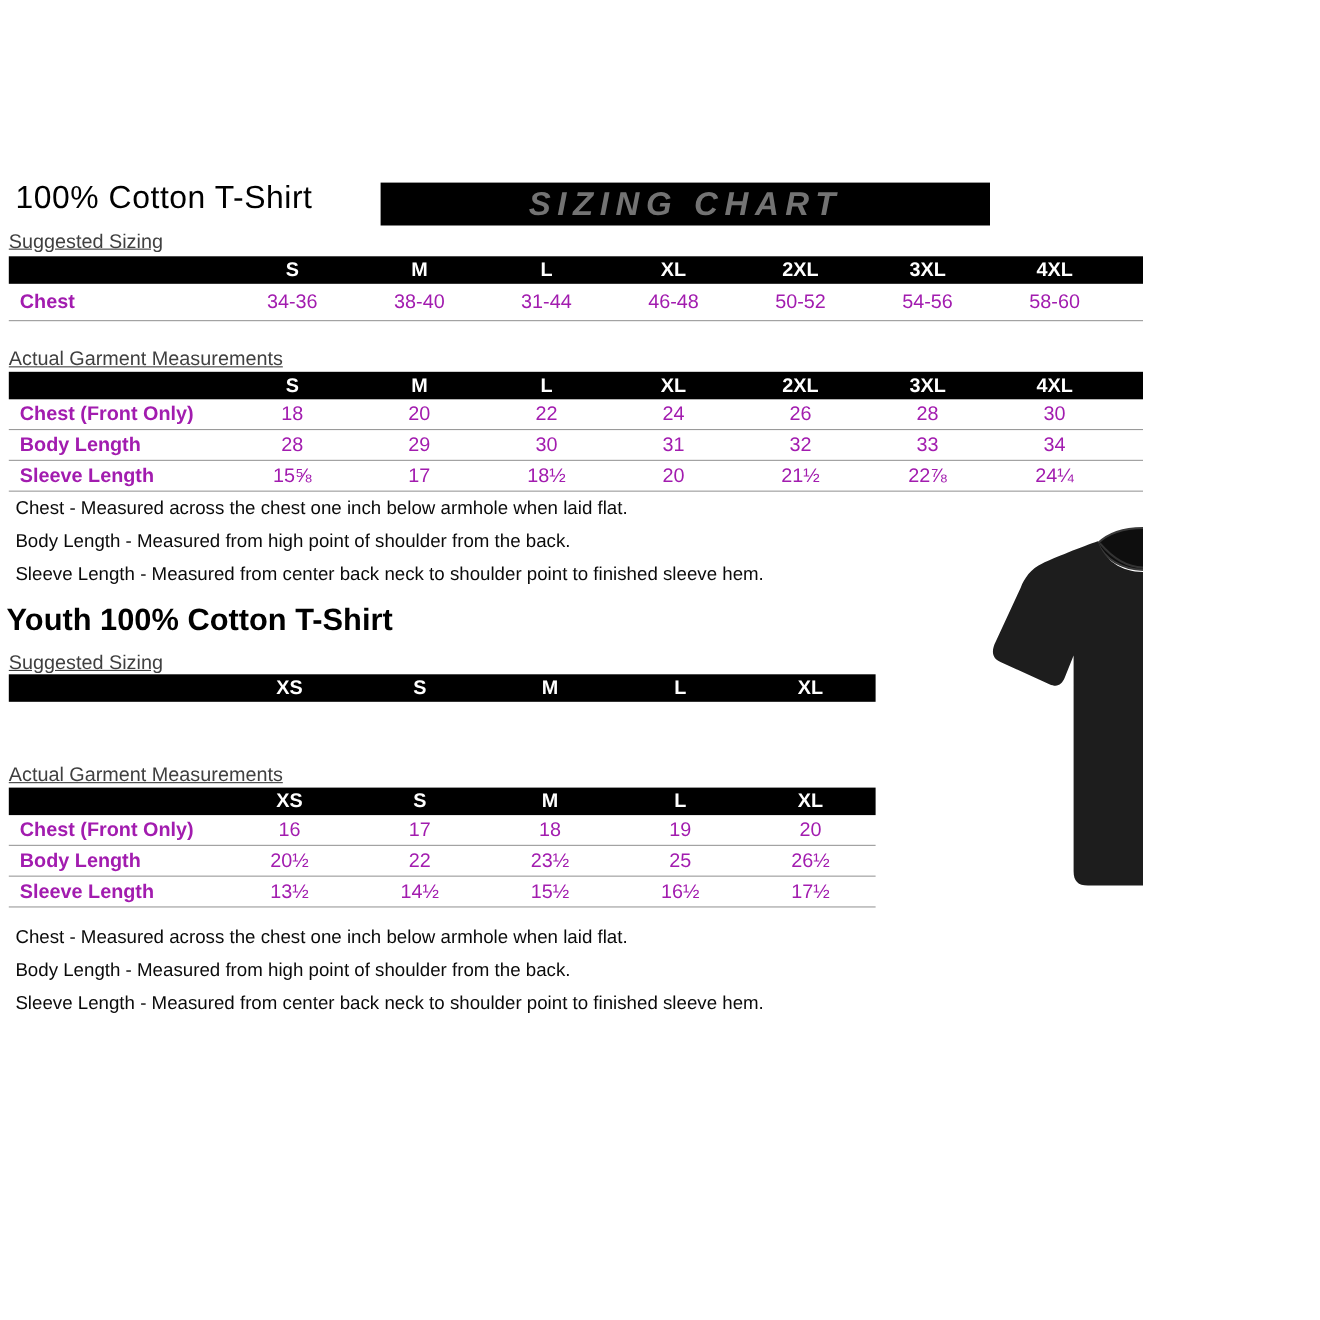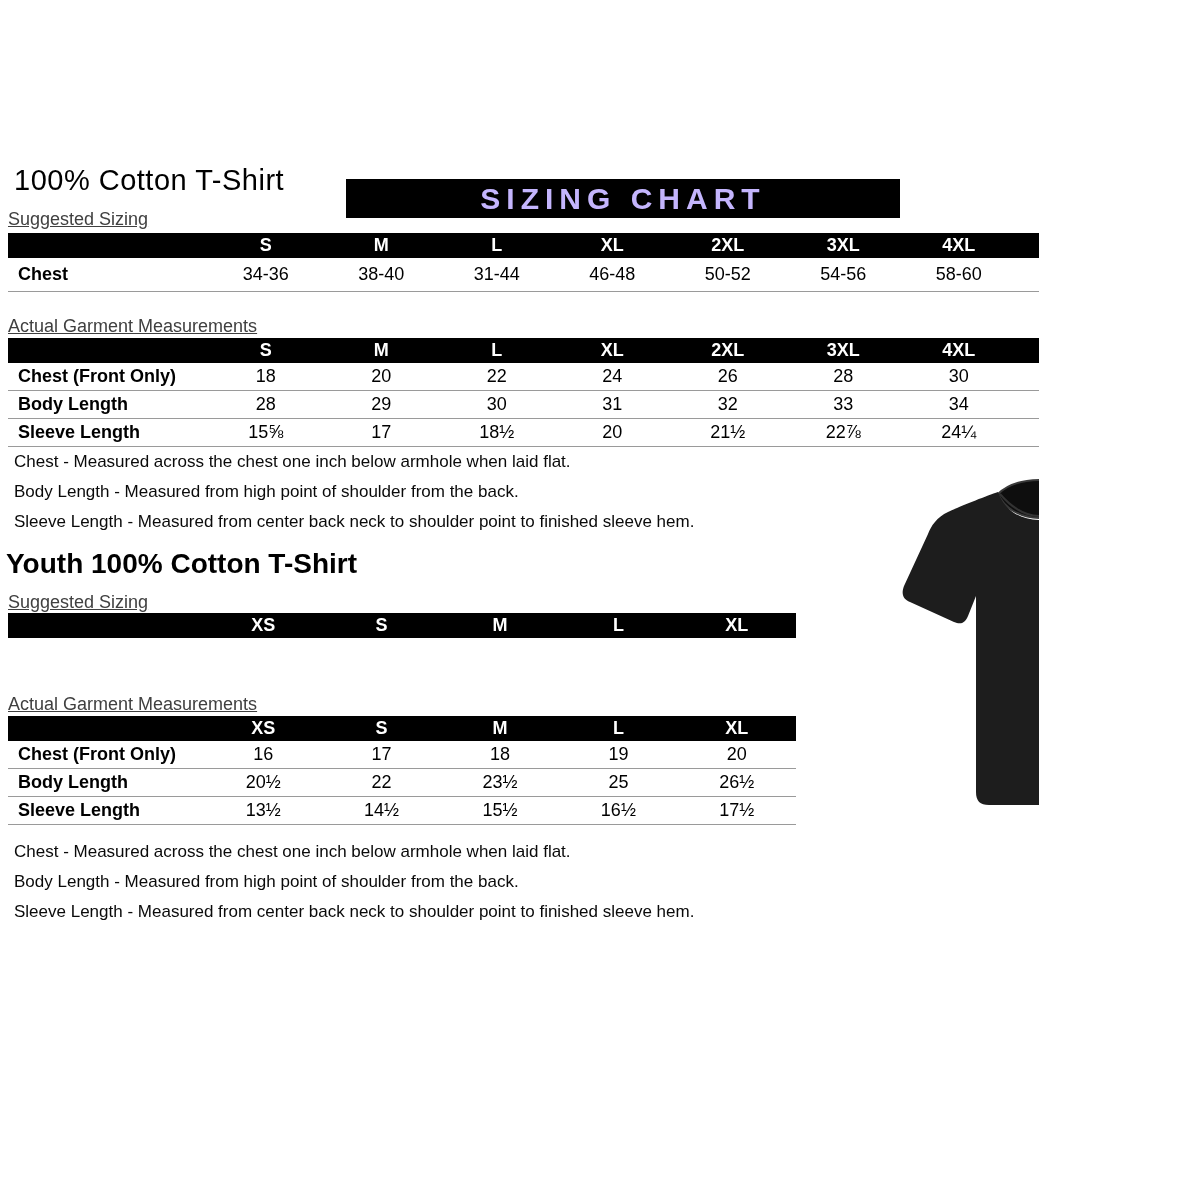--- a/index.html
+++ b/index.html
@@ -6,24 +6,24 @@
   html,body { background:#ffffff; }
   body {
     width:1200px; height:1200px;
     font-family:"Liberation Sans", sans-serif;
     color:#000;
   }
   .page { position:relative; width:1039px; height:1200px; overflow:hidden; background:#fff; }
 
   .title { position:absolute; left:14px; top:164px; font-size:29px; font-weight:400; letter-spacing:0.5px; }
   .banner {
-    position:absolute; left:346px; top:179px; width:554px; height:39px;
-    background:#000; color:#c4b5fd;
+    position:absolute; left:346px; top:166px; width:554px; height:39px;
+    background:#000; color:#737373;
     display:flex; align-items:center; justify-content:center;
-    font-size:30px; font-weight:700; letter-spacing:6px;
+    font-size:30px; font-weight:700; letter-spacing:6px;font-style:italic;
   }
 
   .section-label { position:absolute; font-size:18px; color:#404040;text-decoration:underline; }
   #adult-suggested-label { left:8px;  top:209px; }
   #adult-actual-label    { left:8px;  top:316px; }
   #youth-suggested-label { left:8px;  top:592px; }
   #youth-actual-label    { left:8px;  top:694px; }
 
   .table { position:absolute; }
   #adult-suggested-table { left:8px; top:233px; width:1124px; }
@@ -31,21 +31,21 @@
   #youth-suggested-table { left:8px; top:613px; width:788px; }
   #youth-actual-table    { left:8px; top:716px; width:788px; }
 
   .t-head {
     display:grid; background:#000; color:#fff; height:25px;
     align-items:center; font-weight:700; font-size:18px; text-align:center;
   }
   .t-row {
     display:grid; align-items:center;
     border-bottom:1px solid #9a9a9a;
-    font-size:18px; text-align:center; color:#000000;
+    font-size:18px; text-align:center; color:#a21caf;
   }
   .adult .t-head, .adult .t-row { grid-template-columns:200px repeat(8, 1fr); }
   .youth .t-head, .youth .t-row { grid-template-columns:196px repeat(5, 1fr); }
   .suggested .t-row { height:34px; }
   .actual    .t-row { height:28px; }
   .td.label { text-align:left; padding-left:10px; font-weight:700; font-size:18px; }
 
   .notes { position:absolute; left:14px; font-size:17px; color:#0a0a0a; }
   .notes p { margin:0 0 11px 0; line-height:19px; }
   #adult-notes { top:452px; }

